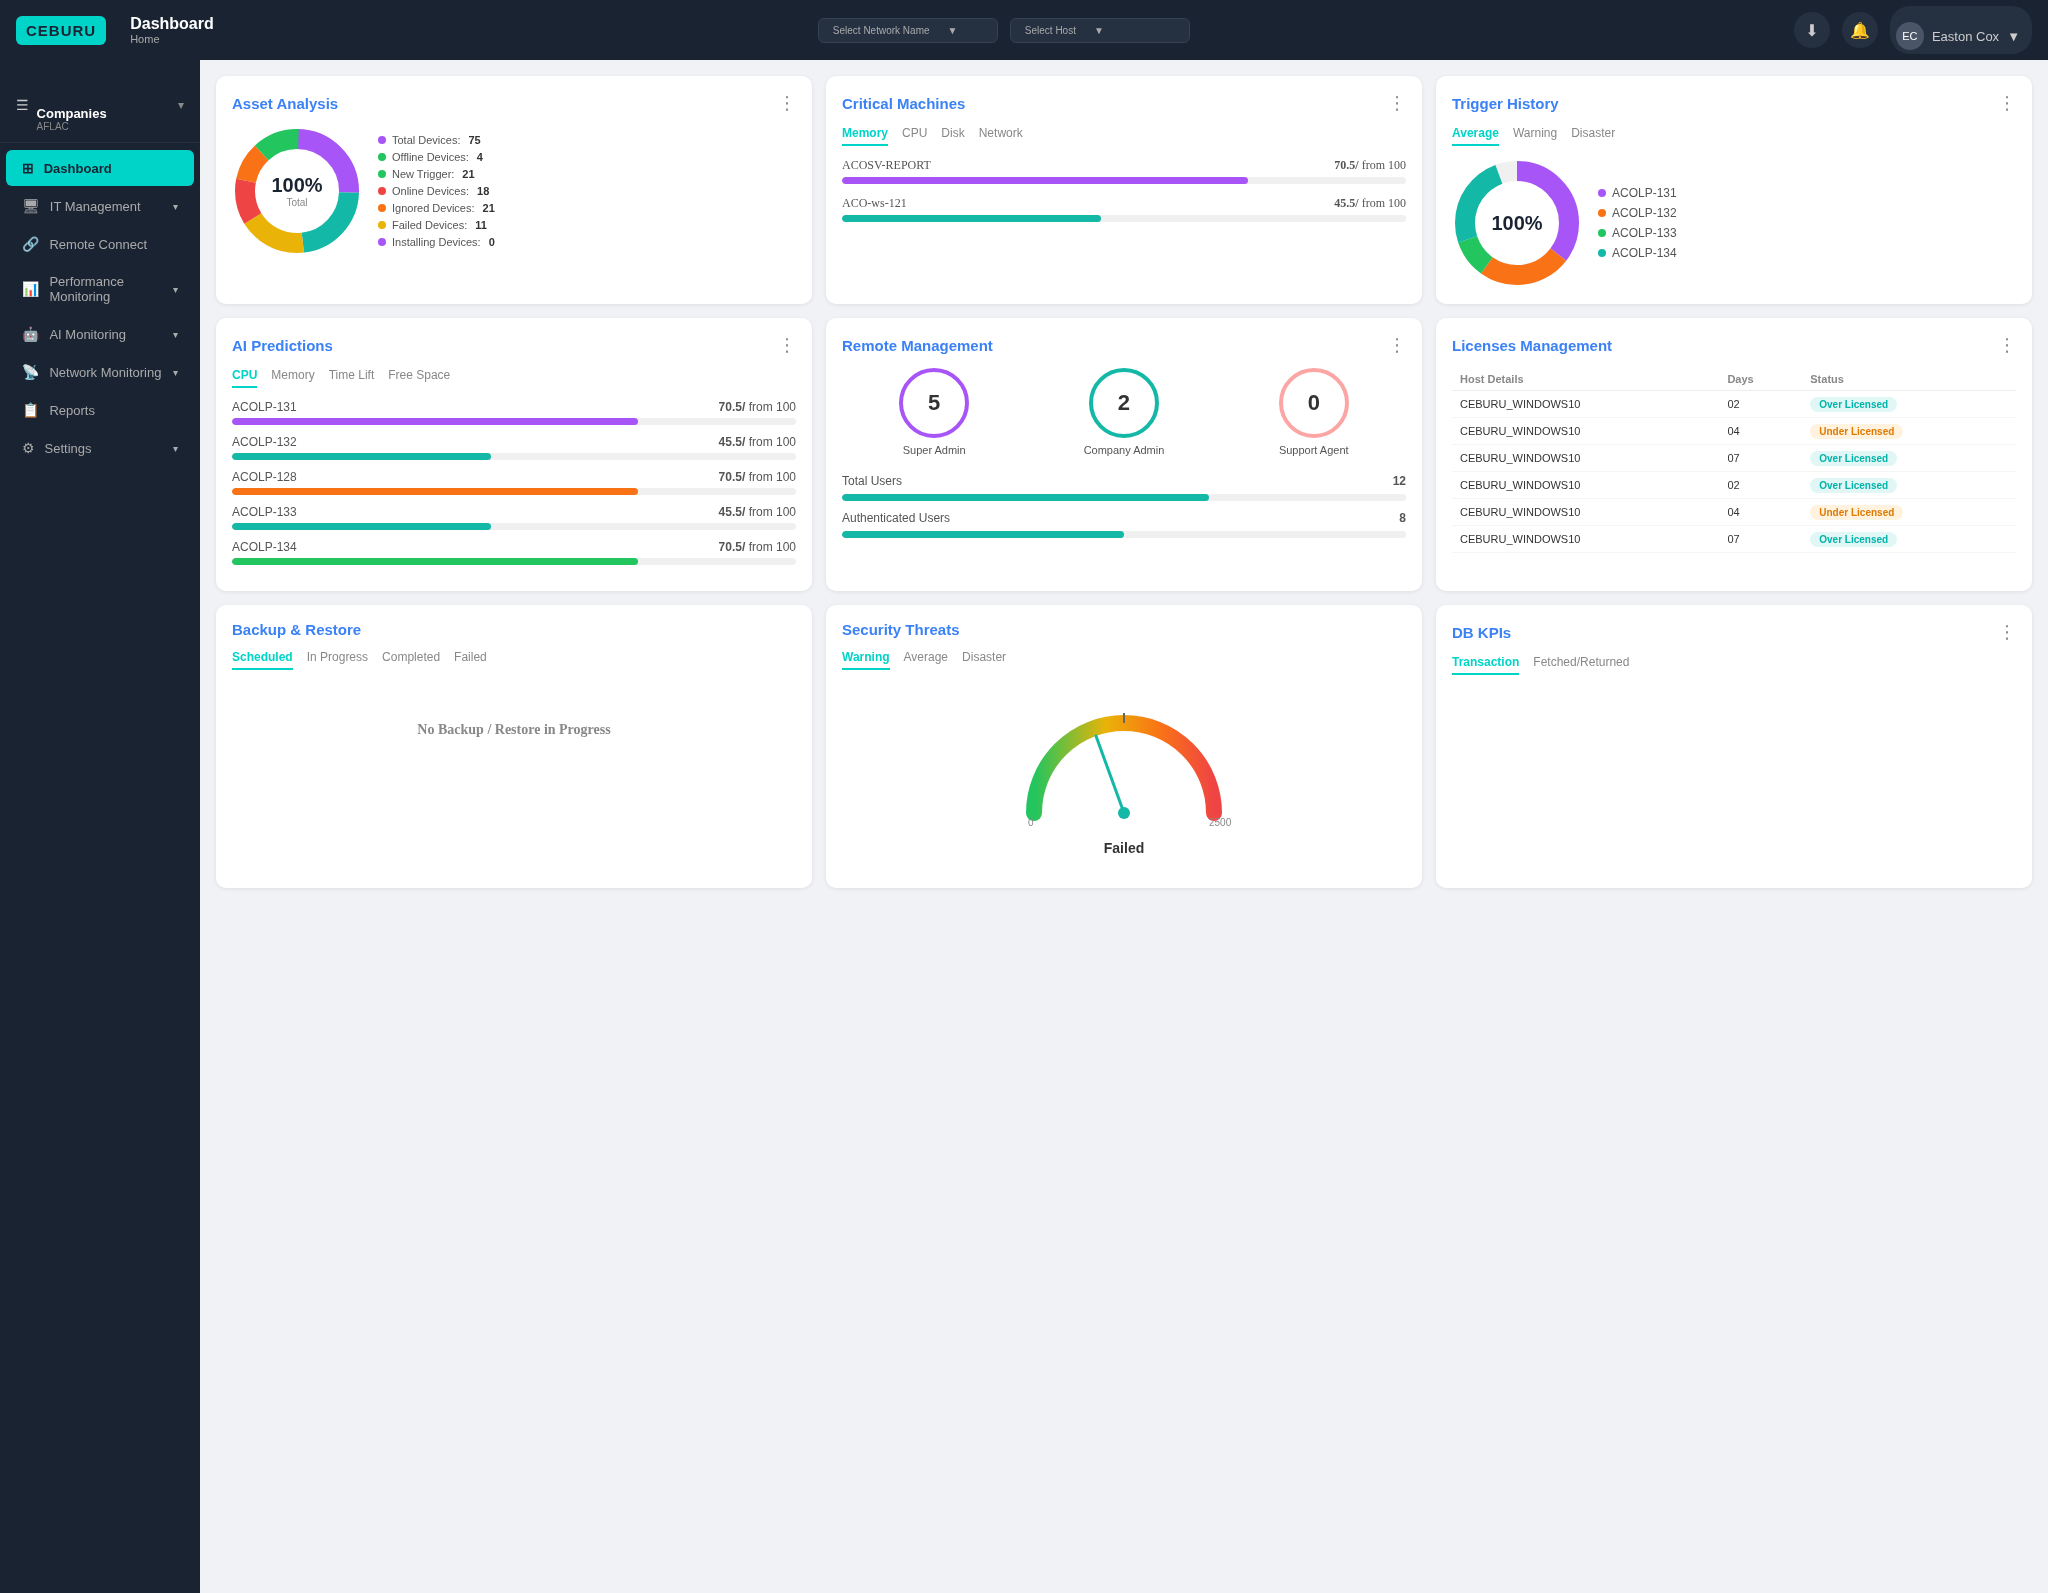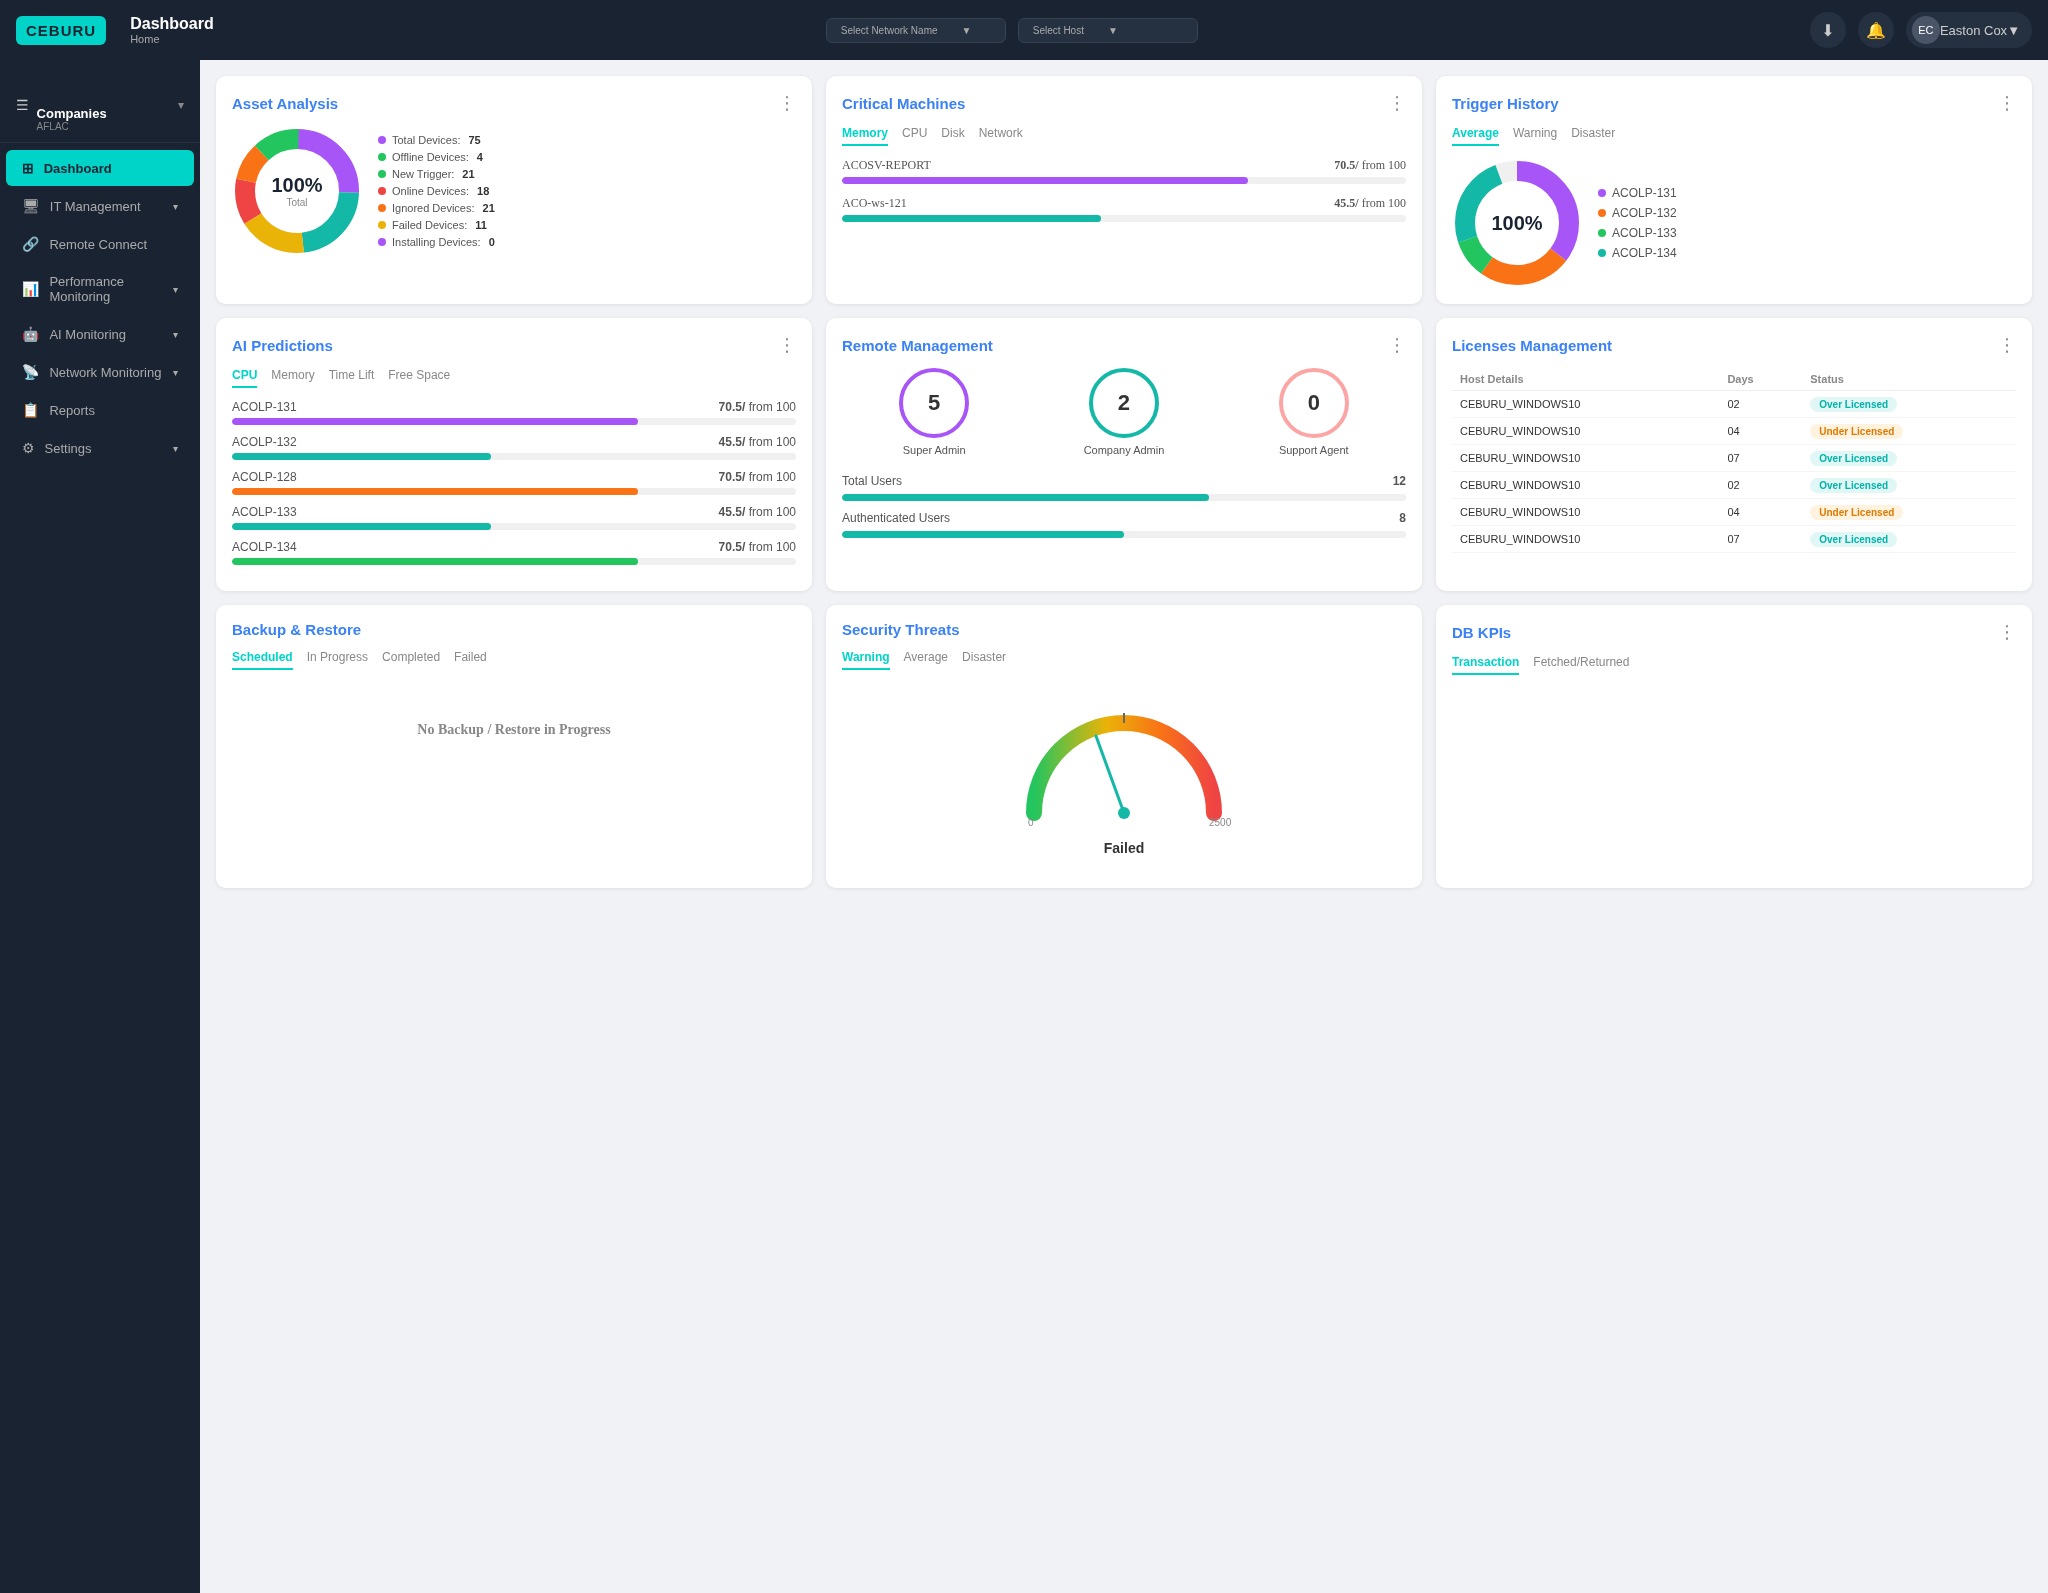--- a/index.html
+++ b/index.html
@@ -32,44 +32,45 @@
     .nav-select {
       background: #253041;
       border: 1px solid #374151;
       color: #ccc;
       border-radius: 6px;
       padding: 6px 14px;
       font-size: 13px;
       cursor: pointer;
       display: flex;
       align-items: center;
-      gap: 24px;
+      gap: 18px;
       min-width: 180px;
     }
     .nav-select span { color: #aaa; font-size: 10px; }
     .navbar-right { display: flex; align-items: center; gap: 12px; margin-left: auto; }
     .nav-icon-btn {
       background: #253041;
       border: none;
       border-radius: 50%;
       width: 36px;
       height: 36px;
       display: flex;
       align-items: center;
       justify-content: center;
       cursor: pointer;
       color: #ccc;
       font-size: 16px;
     }
     .user-pill {
       background: #253041;
       border-radius: 20px;
-      padding: 4px 12px 4px 6px;
+      padding: 16px 12px 4px 6px;
       display: flex;
       align-items: center;
+      gap: 8px;
       cursor: pointer;
       color: #ccc;
       font-size: 13px;
     }
     .user-avatar {
       width: 28px; height: 28px; border-radius: 50%;
       background: #4a5568;
       display: flex; align-items: center; justify-content: center;
       color: #fff; font-size: 11px;
     }

